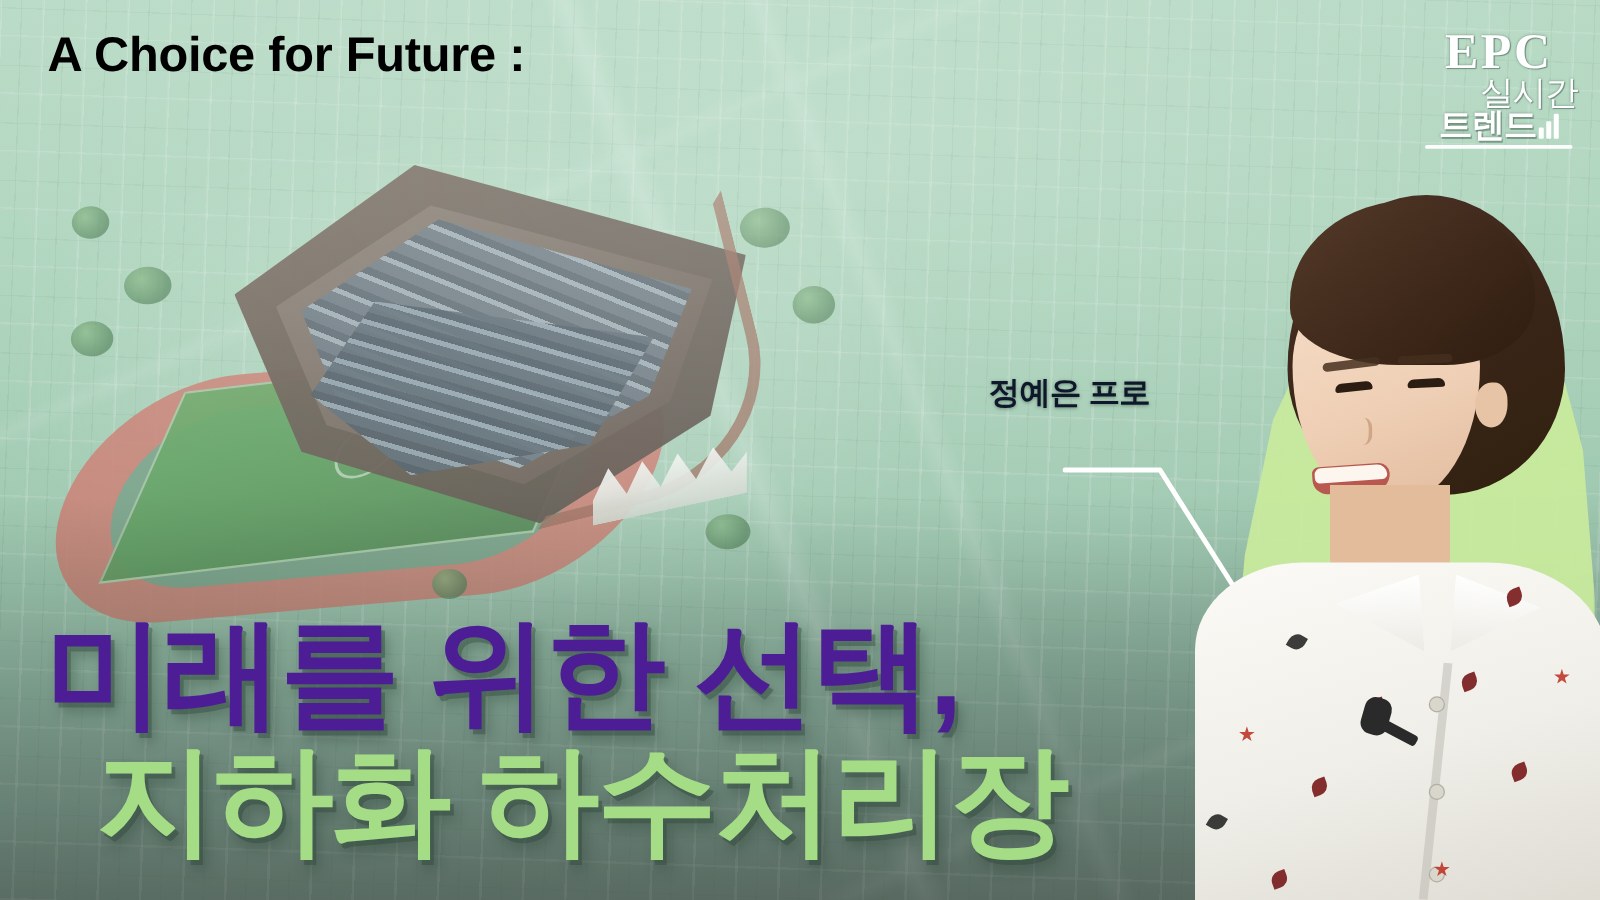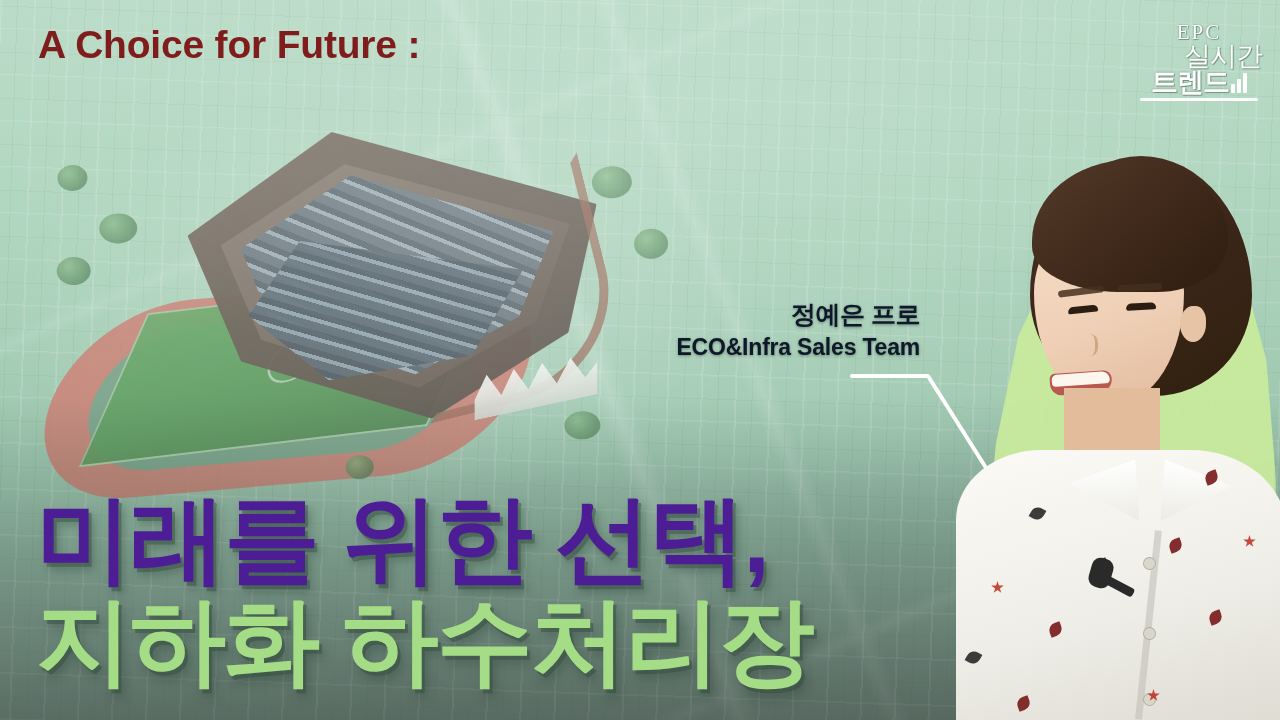--- a/index.html
+++ b/index.html
@@ -211,21 +211,21 @@
     border-radius: 50%;
     background: radial-gradient(circle at 36% 32%, #7fb37c, #4d7f55 70%);
     opacity: .7;
   }
 
   
   .eng-title {
     position: absolute;
     left: 38px;
     top: 24px;
-    color: #7f1d1d;
+    color: #000000;
     line-height: 1.08;
   }
   .eng-title .l1 {
     font-size: 39px;
     font-weight: 700;
     letter-spacing: -0.2px;
     white-space: nowrap;
   }
   .eng-title .l2 {
     font-size: 39px;
@@ -242,22 +242,22 @@
     top: 22px;
     width: 126px;
     text-align: center;
     color: #ffffff;
     text-shadow:
        0 0 2px rgba(40,70,55,.55),
        1px 1px 0 rgba(40,70,55,.35);
   }
   .logo .epc {
     font-family: "Liberation Serif", "DejaVu Serif", serif;
-    font-size: 21px;
-    font-weight: 400;
+    font-size: 40px;
+    font-weight: 700;
     letter-spacing: 2px;
     line-height: .96;
   }
   .logo .ko1 {
     font-size: 27px;
     font-weight: 400;
     line-height: 1.0;
     letter-spacing: -1px;
     margin-top: 1px;
     text-align: right;
@@ -572,20 +572,21 @@
   }
   .headline .hl-green {
     display: block;
     font-size: 96px;
     font-weight: 900;
     color: #a5dd87;
     margin-top: 8px;
     text-shadow:
       3px 4px 0 rgba(48,74,60,.45),
       5px 8px 11px rgba(40,62,50,.40);
+    margin-left: 41px;
   }
 </style>
 </head>
 <body>
 
 <div id="stage">
 
   <div class="bg-layer bg-base"></div>
   <div class="bg-layer bg-city"></div>
   <div class="bg-layer bg-blobs"></div>
@@ -626,21 +627,20 @@
           <i></i>
           <i></i>
           <i></i>
         </span>
     </div>
     <div class="underline"></div>
   </div>
 
   <div class="speaker">
     <div class="name">정예은 프로</div>
-    <div class="team">ECO&amp;Infra Sales Team</div>
   </div>
 
   <svg class="leader" viewBox="0 0 180 150">
     <polyline points="2,16 78,16 150,130" fill="none" stroke="#ffffff" stroke-width="4" stroke-linecap="round" stroke-linejoin="round"></polyline>
     <circle cx="150" cy="131" r="8" fill="#ffffff"></circle>
   </svg>
 
   <div class="person">
     <div class="glow"></div>
     <div class="p-hair"></div>

